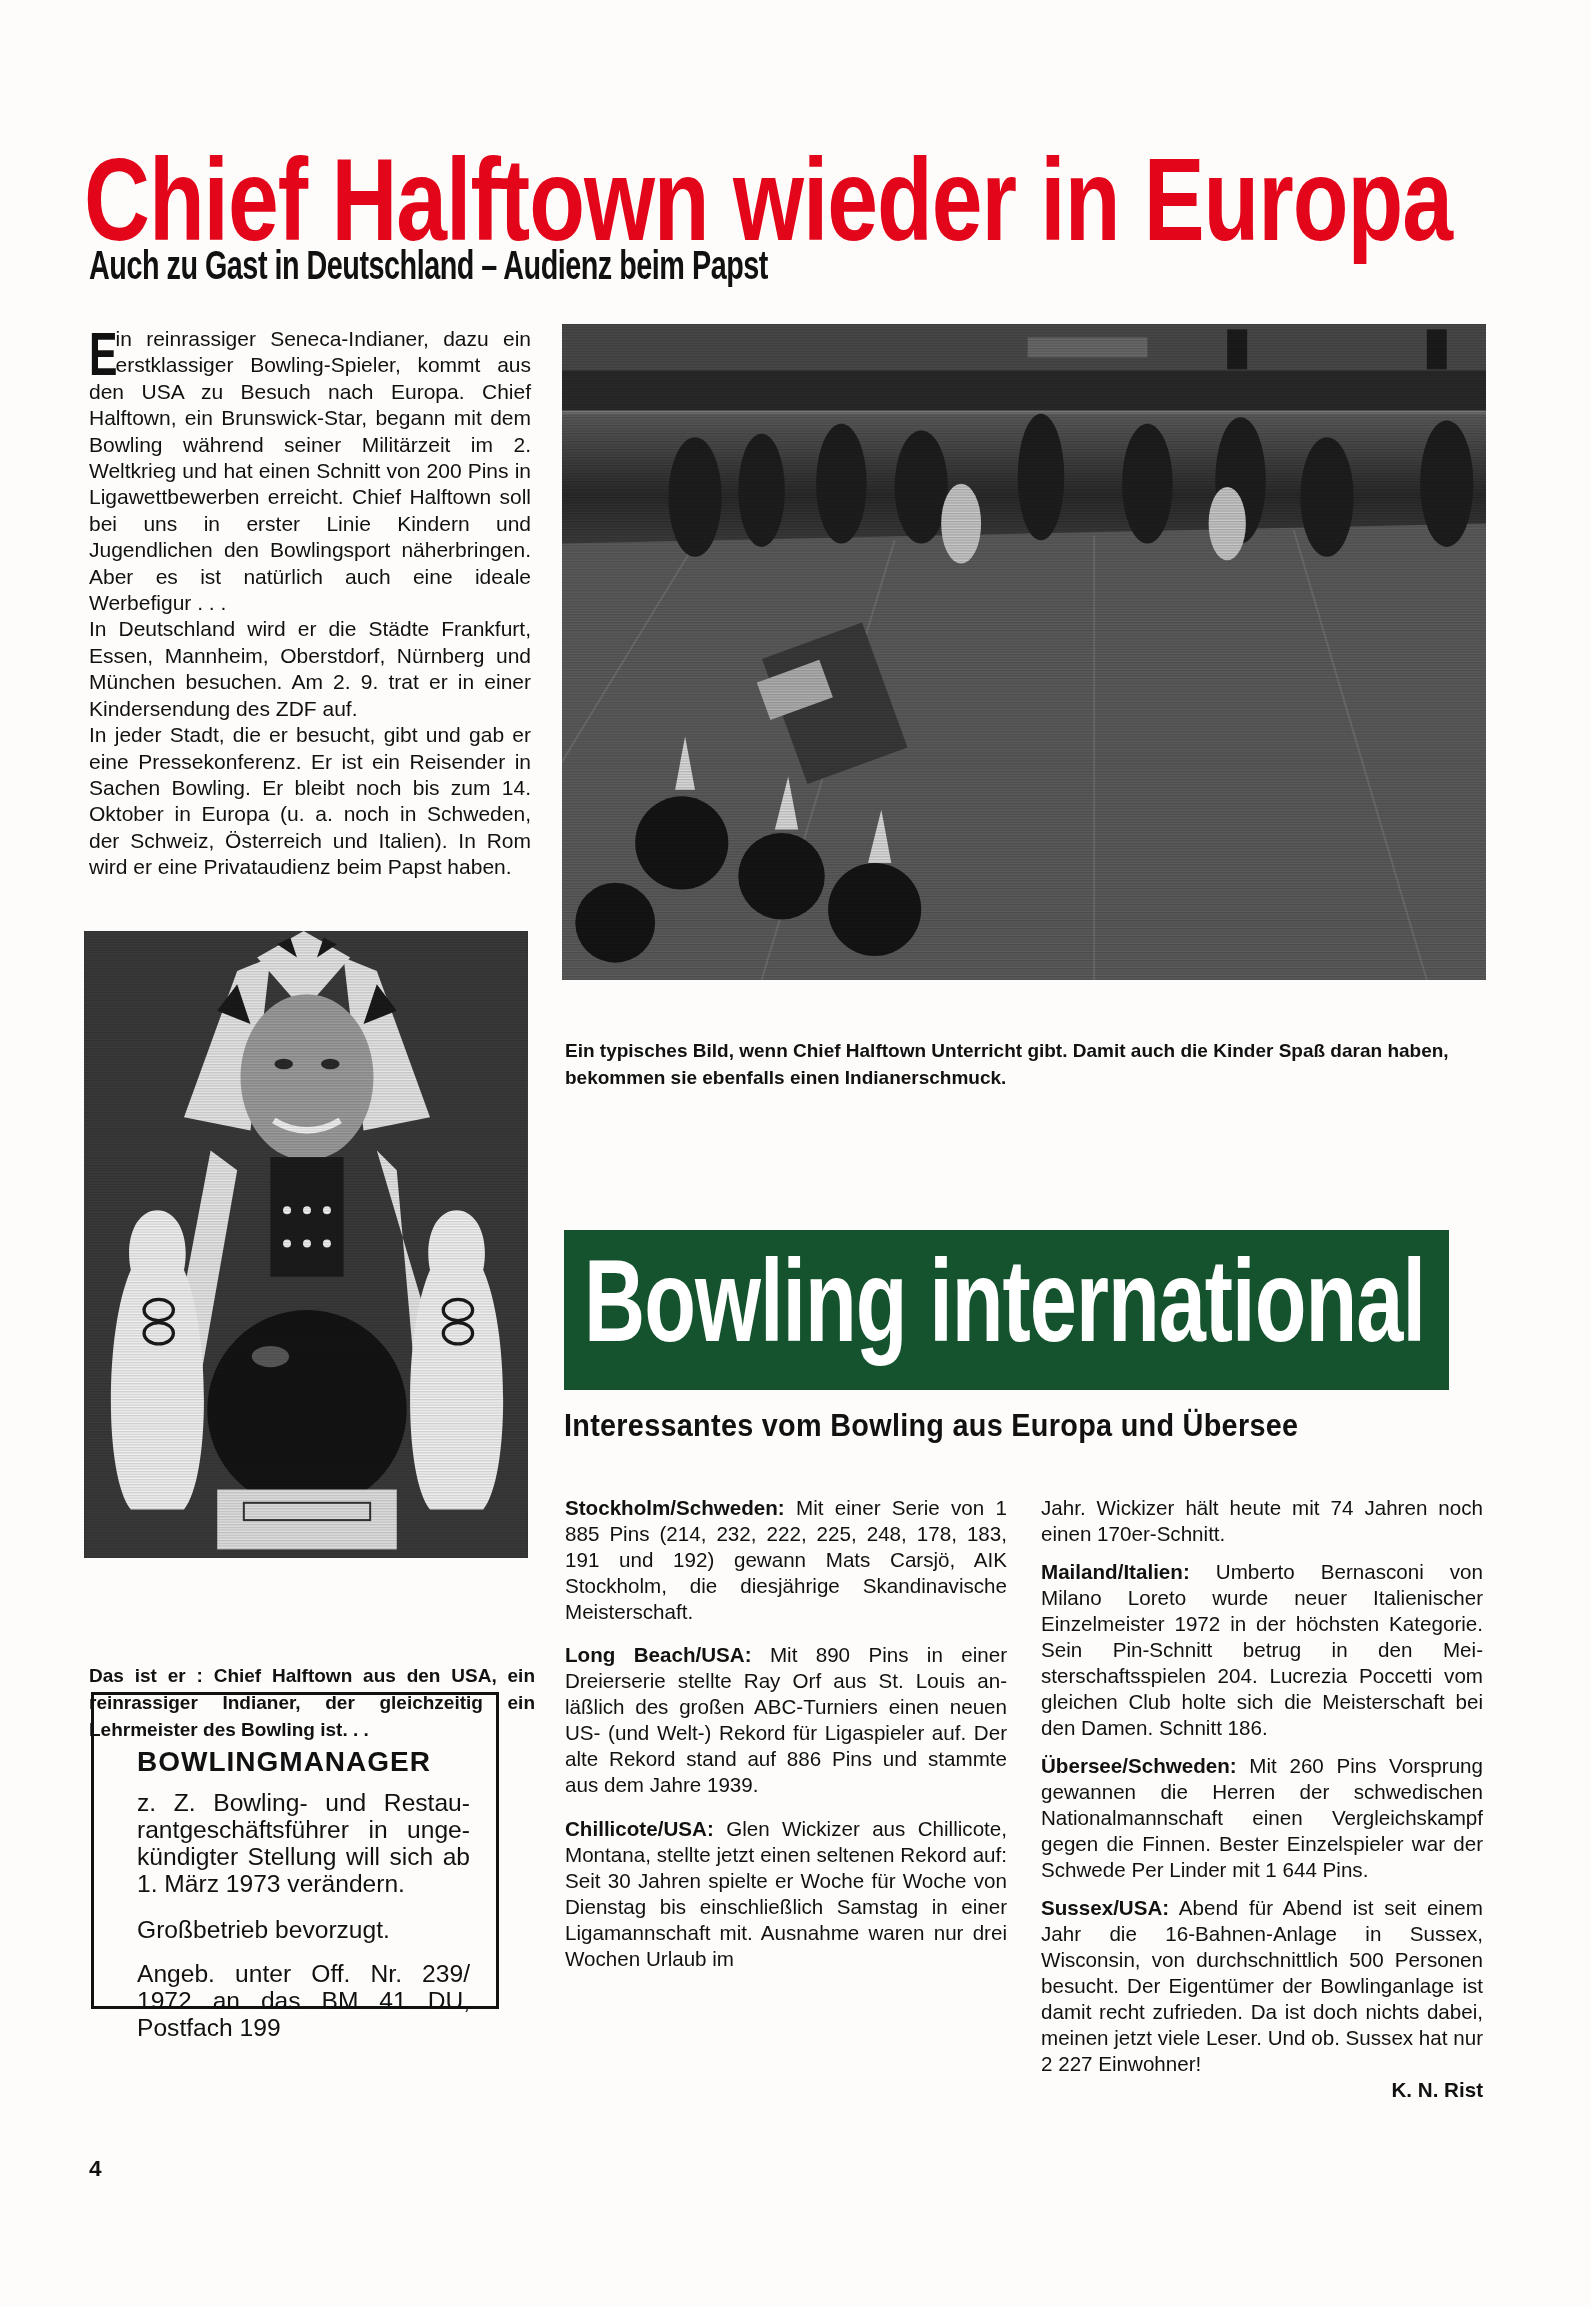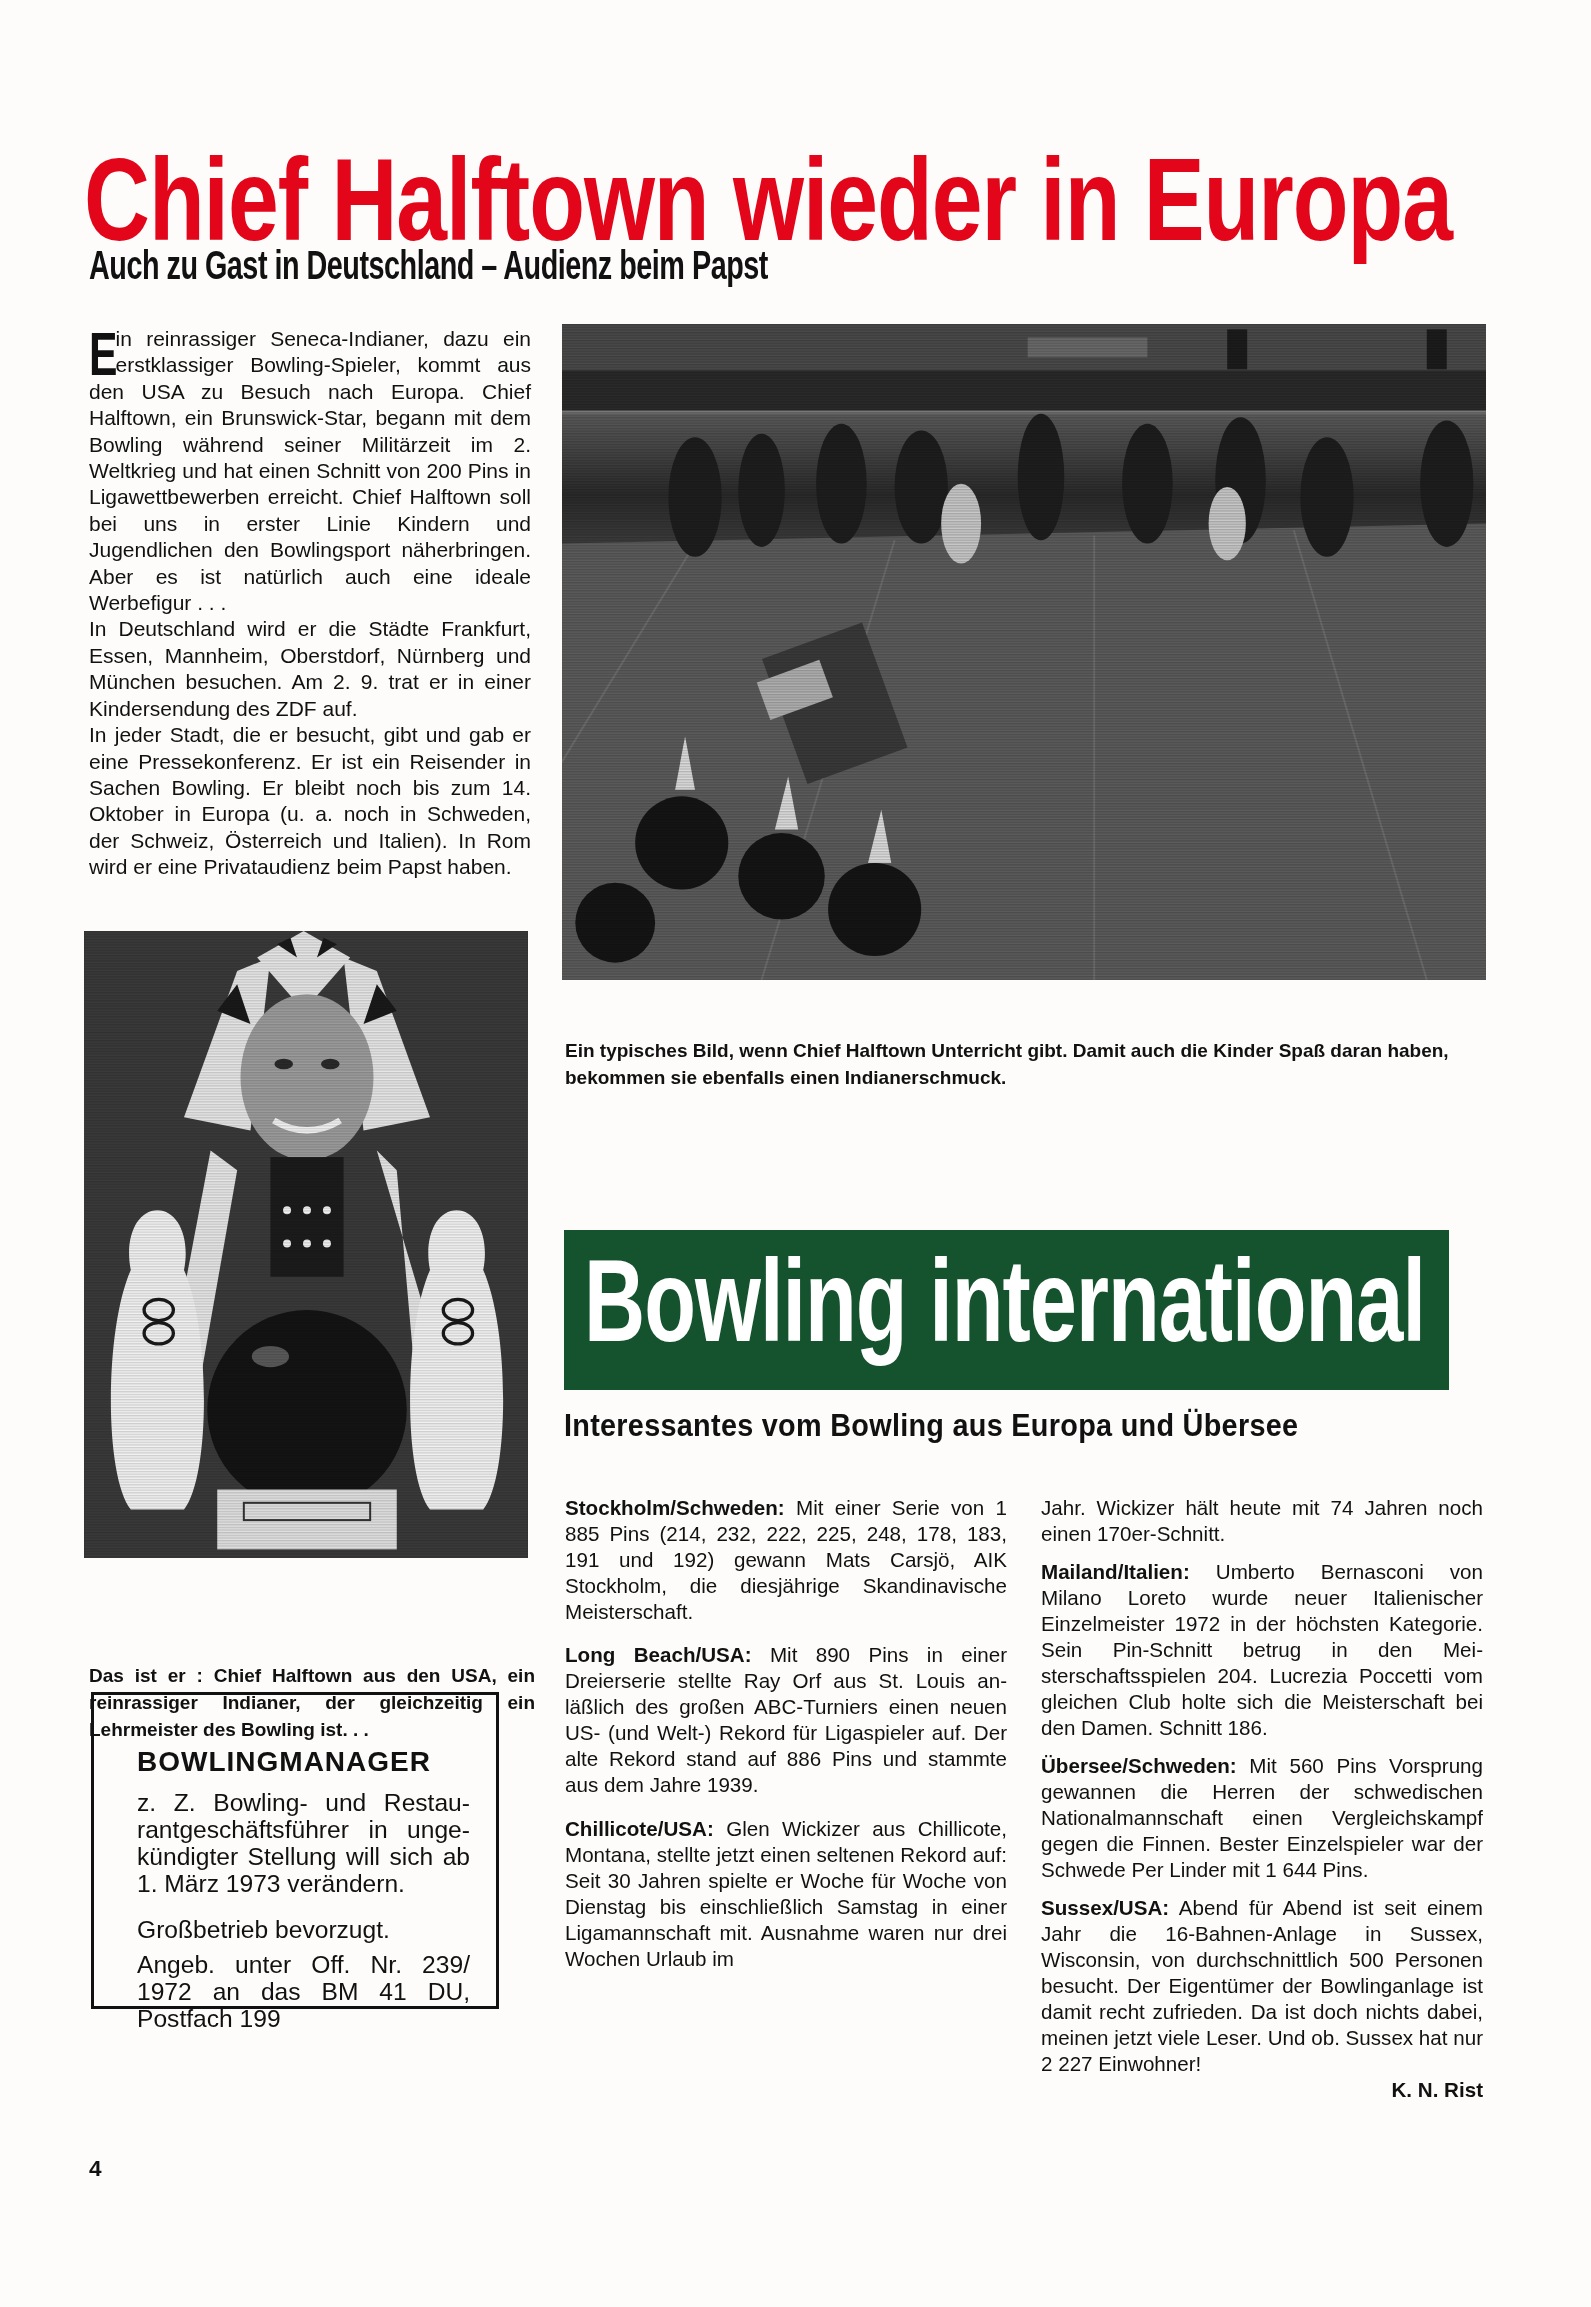--- a/index.html
+++ b/index.html
@@ -82,21 +82,21 @@
 
   
   #ad-box {
     left: 91px; top: 1692px; width: 402px; height: 311px;
     border: 3.3px solid #111; padding: 0;
   }
   #ad-title { position: absolute; left: 43px; top: 51px; font-weight: 700; font-size: 28px; letter-spacing: 1px; white-space: nowrap; }
   .ad-line { position: absolute; left: 43px; width: 333px; font-size: 24.6px; line-height: 27px; text-align: justify; }
   #ad-body { top: 94px; }
   #ad-pref { top: 221px; }
-  #ad-contact { top: 256px; }
+  #ad-contact { top: 265px; }
   #ad-box .ad-inner { position: relative; width: 100%; height: 100%; }
 
   #page-number { left: 89px; top: 2156px; font-weight: 700; font-size: 22.6px; }
 </style>
 </head>
 <body>
 
 <div id="headline" class="abs">Chief Halftown wieder in Europa</div>
 <div id="subheadline" class="abs">Auch zu Gast in Deutschland – Audienz beim Papst</div>
 
@@ -232,21 +232,21 @@
 
 <div id="news-col-1" class="news-col">
   <p class="item"><span class="place">Stockholm/Schweden:</span> <span>Mit einer Serie von 1 885 Pins (214, 232, 222, 225, 248, 178, 183, 191 und 192) gewann Mats Carsjö, AIK Stockholm, die diesjährige Skan­dinavische Meisterschaft.</span></p>
   <p class="item"><span class="place">Long Beach/USA:</span> <span>Mit 890 Pins in einer Dreierserie stellte Ray Orf aus St. Louis an­läßlich des großen ABC-Turniers einen neuen US- (und Welt-) Rekord für Liga­spieler auf. Der alte Rekord stand auf 886 Pins und stammte aus dem Jahre 1939.</span></p>
   <p class="item"><span class="place">Chillicote/USA:</span> <span>Glen Wickizer aus Chilli­cote, Montana, stellte jetzt einen seltenen Rekord auf: Seit 30 Jahren spielte er Woche für Woche von Dienstag bis einschließlich Samstag in einer Ligamannschaft mit. Aus­nahme waren nur drei Wochen Urlaub im</span></p>
 </div>
 
 <div id="news-col-2" class="news-col">
   <p class="item cont">Jahr. Wickizer hält heute mit 74 Jahren noch einen 170er-Schnitt.</p>
   <p class="item cont"><span class="place">Mailand/Italien:</span> <span>Umberto Bernasconi von Milano Loreto wurde neuer Italienischer Einzelmeister 1972 in der höchsten Kate­gorie. Sein Pin-Schnitt betrug in den Mei­sterschaftsspielen 204. Lucrezia Poccetti vom gleichen Club holte sich die Meister­schaft bei den Damen. Schnitt 186.</span></p>
-  <p class="item cont"><span class="place">Übersee/Schweden:</span> <span>Mit 560 Pins Vor­sprung gewannen die Herren der schwedi­schen Nationalmannschaft einen Vergleichs­kampf gegen die Finnen. Bester Einzelspieler war der Schwede Per Linder mit 1 644 Pins.</span></p>
+  <p class="item cont"><span class="place">Übersee/Schweden:</span> <span>Mit 260 Pins Vor­sprung gewannen die Herren der schwedi­schen Nationalmannschaft einen Vergleichs­kampf gegen die Finnen. Bester Einzelspieler war der Schwede Per Linder mit 1 644 Pins.</span></p>
   <p class="item" style="margin-bottom:0"><span class="place">Sussex/USA:</span> <span>Abend für Abend ist seit einem Jahr die 16-Bahnen-Anlage in Sussex, Wisconsin, von durchschnittlich 500 Perso­nen besucht. Der Eigentümer der Bowling­anlage ist damit recht zufrieden. Da ist doch nichts dabei, meinen jetzt viele Leser. Und ob. Sussex hat nur 2 227 Einwohner!</span></p>
   <div id="author">K. N. Rist</div>
 </div>
 
 <div id="ad-box" class="abs">
   <div class="ad-inner">
     <div id="ad-title">BOWLINGMANAGER</div>
     <div id="ad-body" class="ad-line">z. Z. Bowling- und Restau­rantgeschäftsführer in unge­kündigter Stellung will sich ab 1. März 1973 verändern.</div>
     <div id="ad-pref" class="ad-line">Großbetrieb bevorzugt.</div>
     <div id="ad-contact" class="ad-line">Angeb. unter Off. Nr. 239/ 1972 an das BM 41 DU, Postfach 199</div>

